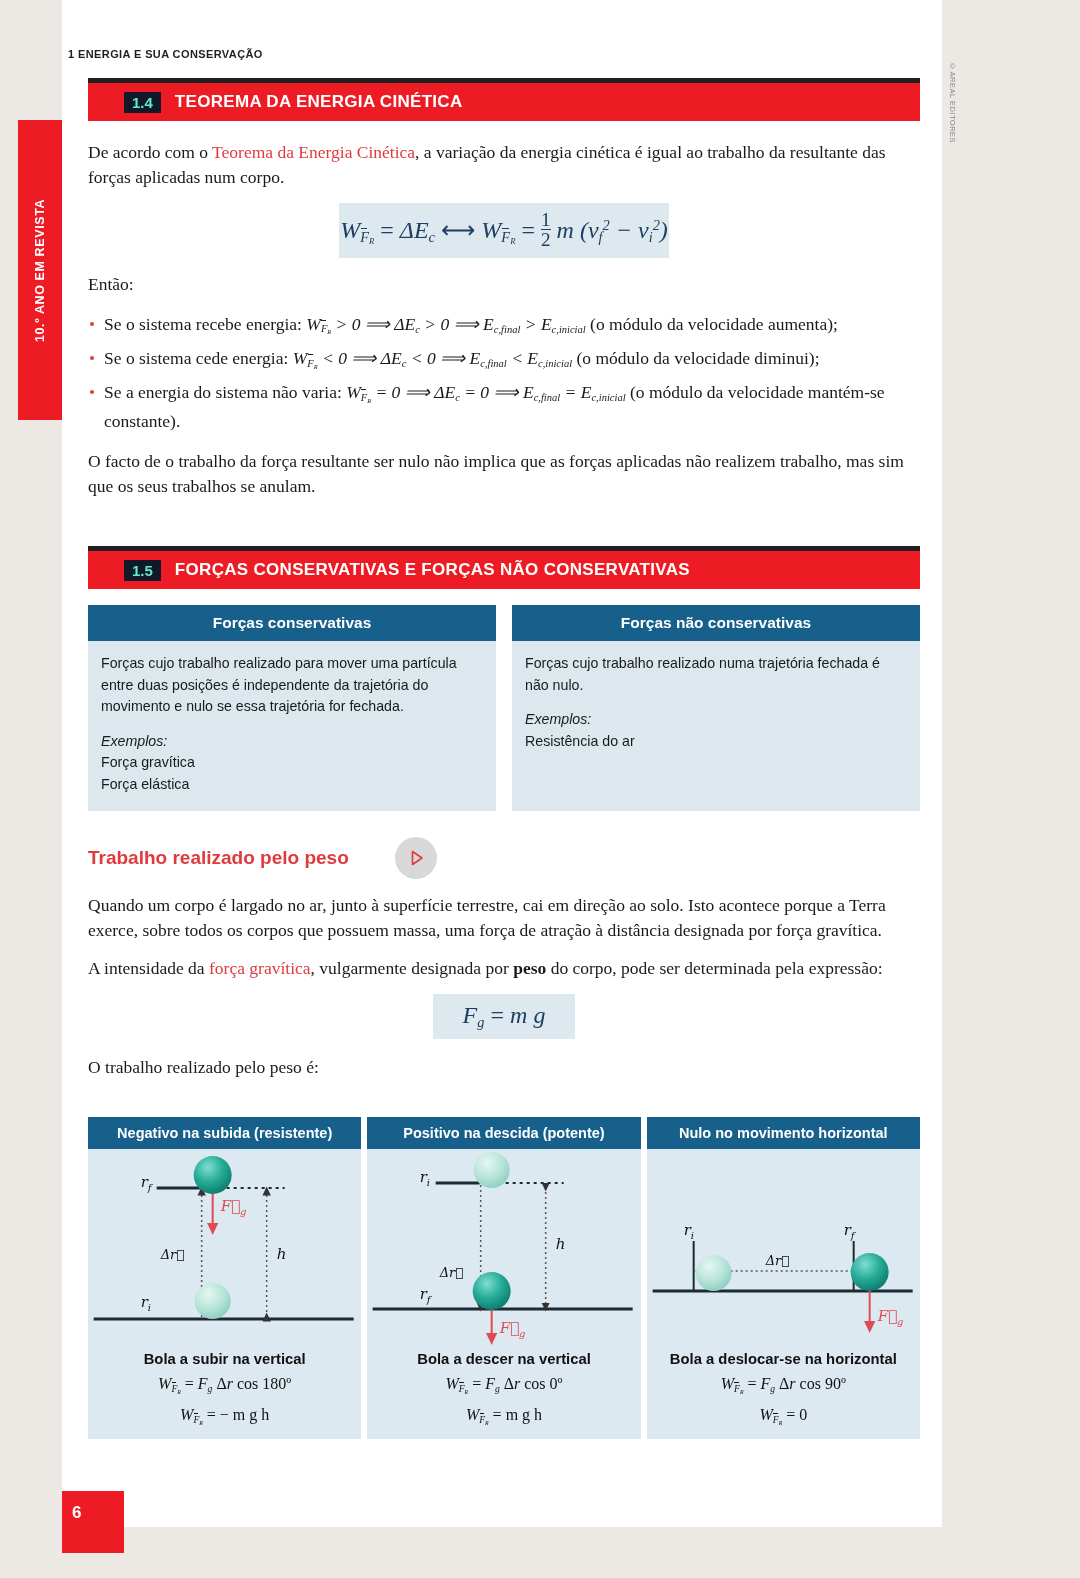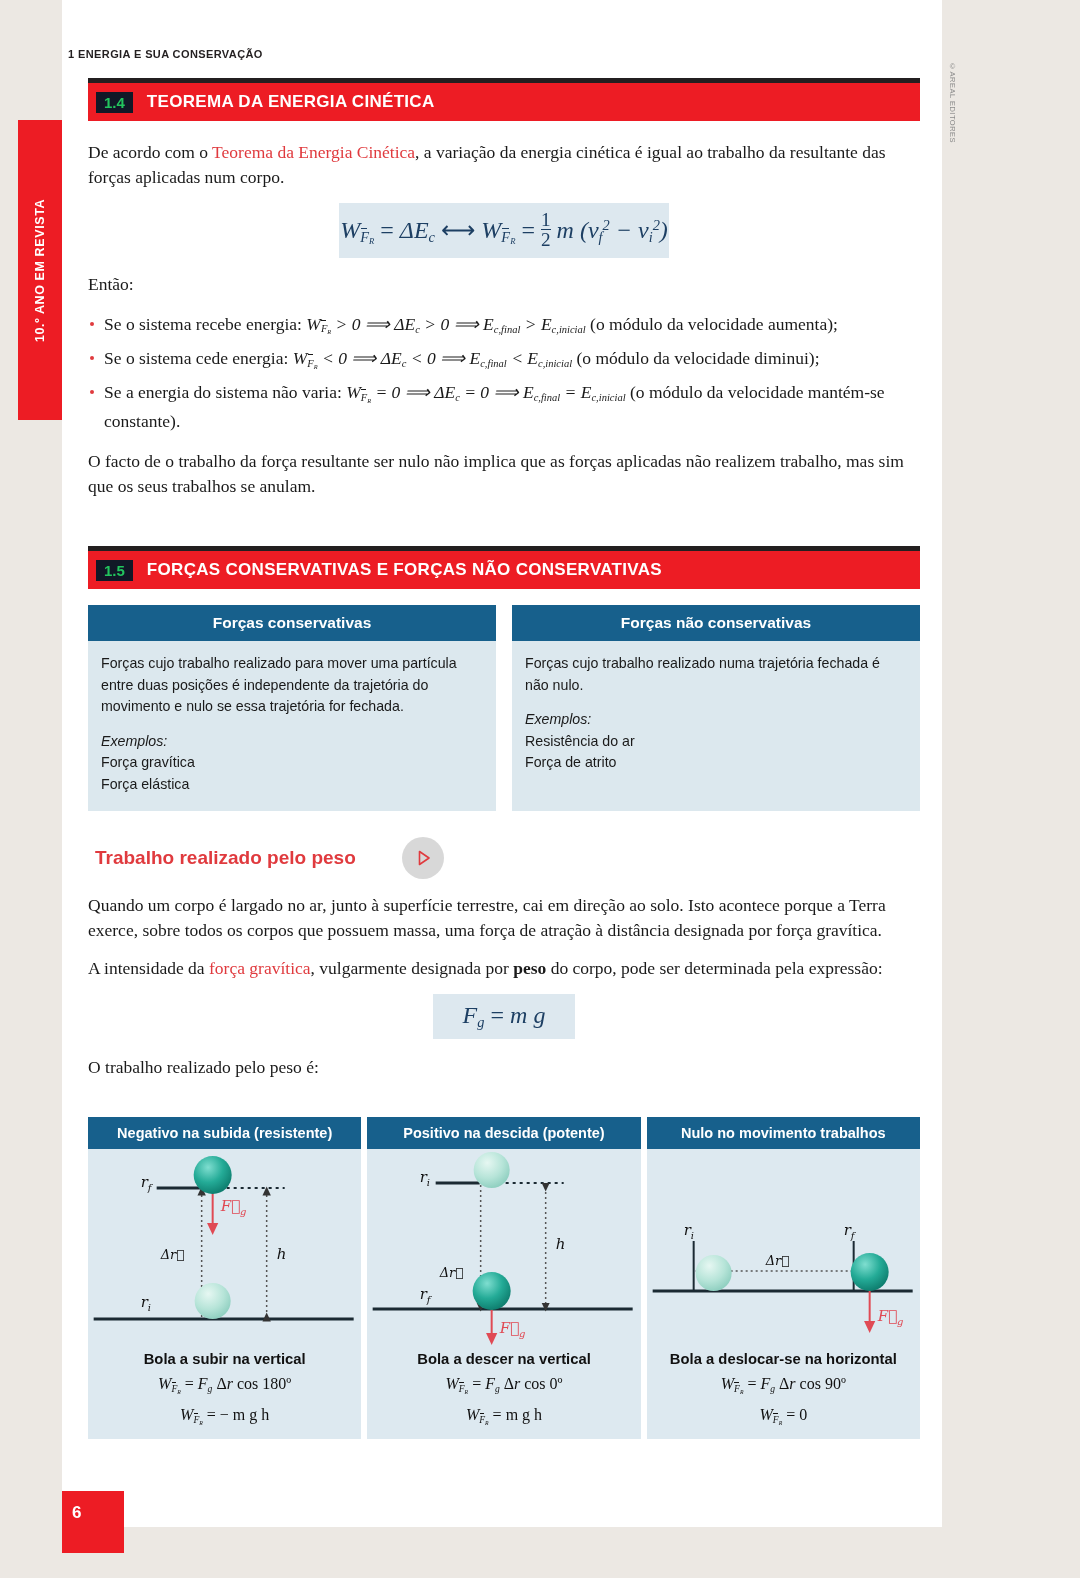--- a/index.html
+++ b/index.html
@@ -55,24 +55,24 @@
     font-size:7.5px;letter-spacing:.5px;color:#8b8b8b;
     white-space:nowrap;
   }
 
   
   .sec-topline{height:5px;background:#231f20;}
   .sec-bar{
     background:#ED1C24;height:38px;display:flex;align-items:center;padding-left:8px;
   }
   .sec-num{
-    background:#111827;color:#22c55e;
+    background:#111827;color:#5eead4;
     font-family:"Liberation Sans", sans-serif;
     font-weight:bold;font-size:15px;
-    padding:3px 8px;margin-right:14px;line-height:1;
+    padding:3px 8px;margin-right:14px;line-height:1;margin-left:28px;
   }
   .sec-title{
     color:#fff;font-family:"Liberation Sans", sans-serif;
     font-weight:bold;font-size:17px;letter-spacing:.3px;
   }
 
   
   .content{position:absolute;left:88px;top:0;width:832px;}
   p.body{
     font-size:17.5px;line-height:1.42;color:#1a1a1a;margin:0 0 13px 0;
@@ -121,21 +121,21 @@
     padding:9px 4px;
   }
   .fbody{
     background:#dce8ee;padding:12px 13px 16px 13px;flex:1;
     font-family:"Liberation Sans", sans-serif;font-size:14.2px;line-height:1.52;color:#1a1a1a;
   }
   .fbody .ex{font-style:italic;margin-top:13px;}
   .fbody .item{}
 
   
-  .video-head{display:flex;align-items:center;margin:26px 0 14px 7px;gap:20px;}
+  .video-head{display:flex;align-items:center;margin:26px 0 14px 0;gap:20px;}
   .vh-title{
     color:#E03A3E;font-family:"Liberation Sans", sans-serif;
     font-weight:bold;font-size:19px;
   }
   .play-circle{
     width:42px;height:42px;border-radius:50%;background:#d8d8d8;
     margin-left:26px;display:flex;align-items:center;justify-content:center;
   }
 
   
@@ -249,21 +249,20 @@
         <div>Força gravítica</div>
         <div>Força elástica</div>
       </div>
     </div>
     <div class="fcol">
       <div class="fhead">Forças não conservativas</div>
       <div class="fbody">
         <div class="item">Forças cujo trabalho realizado numa trajetória fechada é não nulo.</div>
         <div class="ex">Exemplos:</div>
         <div>Resistência do ar</div>
-        <div>Força de atrito</div>
       </div>
     </div>
   </div>
 
   <div class="video-head">
     <span class="vh-title">Trabalho realizado pelo peso</span>
     <span class="play-circle">
       <svg width="20" height="20" viewBox="0 0 20 20" aria-hidden="true">
         <path d="M6.5 3.5 L16 10 L6.5 16.5 Z" fill="none" stroke="#E03A3E" stroke-width="1.6" stroke-linejoin="round"></path>
       </svg>
@@ -368,21 +367,21 @@
         <div class="f1">
           <span style="font-style:italic;">W</span><sub class="s"><span class="vecbar">F</span><sub class="s">R</sub></sub> = <span style="font-style:italic;">F</span><sub class="s">g</sub> Δ<span style="font-style:italic;">r</span> cos <span>0º</span>
         </div>
         <div class="f2">
           <span style="font-style:italic;">W</span><sub class="s"><span class="vecbar">F</span><sub class="s">R</sub></sub> = <span>m g h</span>
         </div>
       </div>
     </div>
 
     <div class="dcol">
-      <div class="dhead">Nulo no movimento trabalhos</div>
+      <div class="dhead">Nulo no movimento horizontal</div>
       <div class="dfig">
         <svg width="100%" height="196" viewBox="0 0 272 196" aria-hidden="true">
 
           <line x1="5" y1="142" x2="265" y2="142" stroke="#1b2a33" stroke-width="3"></line>
 
           <line x1="46" y1="92" x2="46" y2="142" stroke="#1b2a33" stroke-width="2"></line>
           <line x1="206" y1="92" x2="206" y2="142" stroke="#1b2a33" stroke-width="2"></line>
 
           <line x1="48" y1="122" x2="212" y2="122" stroke="#555" stroke-width="1.5" stroke-dasharray="2 3" marker-end="url(#ar)"></line>
 

